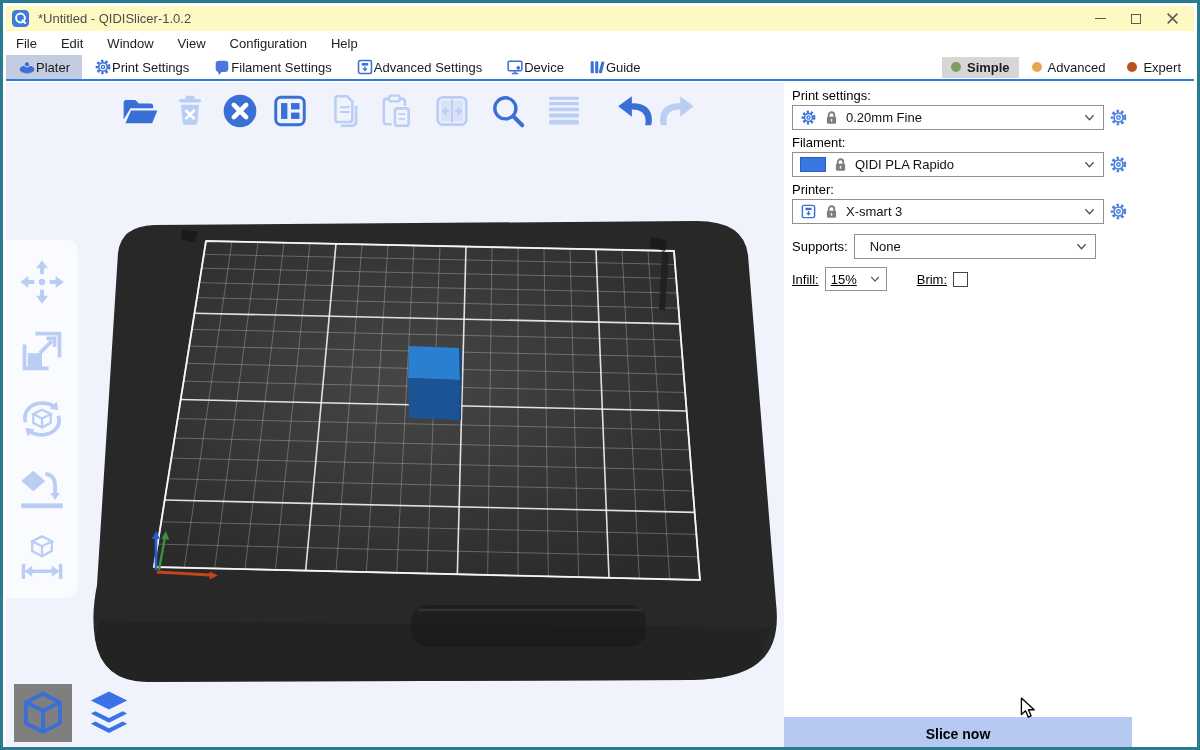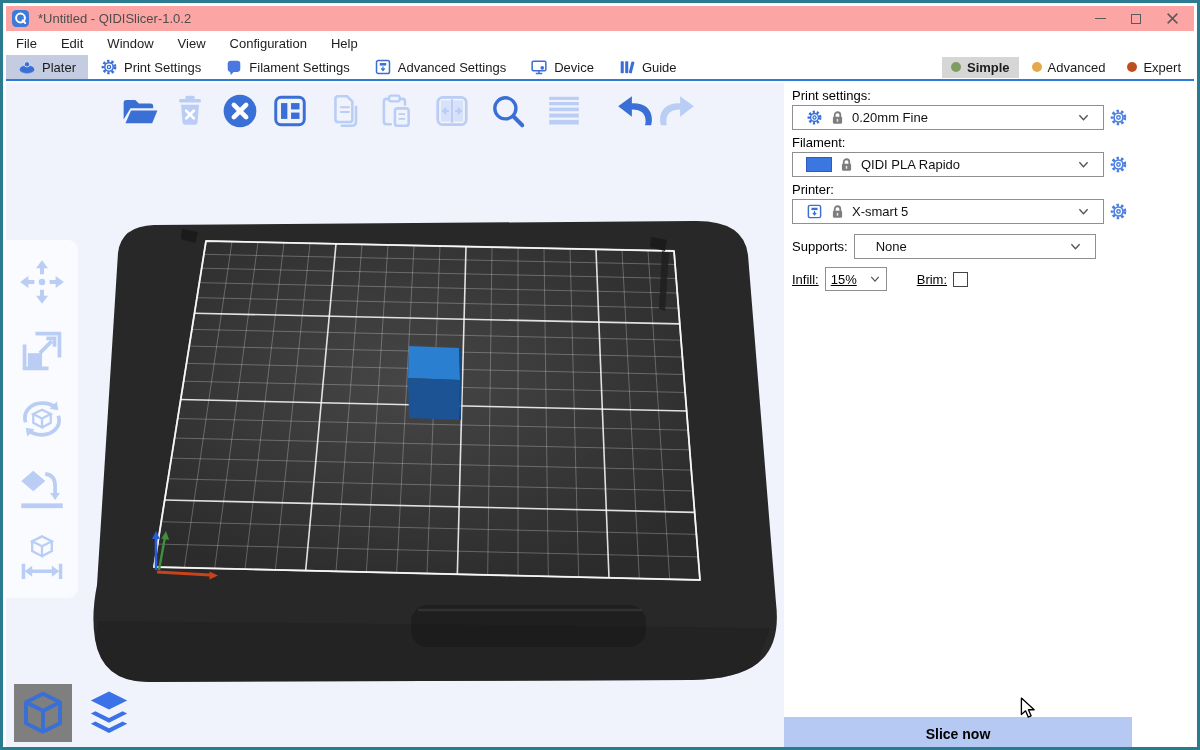--- a/index.html
+++ b/index.html
@@ -1,34 +1,34 @@
 <!DOCTYPE html>
 <html><head>
 <meta charset="utf-8">
 <style>
   * { margin:0; padding:0; box-sizing:border-box; }
   html,body { width:1200px; height:750px; font-family:"Liberation Sans",sans-serif; }
   .window { position:relative; width:1200px; height:750px; background:#fff; border:3px solid #2a7b90; overflow:hidden; }
 
   
-  .titlebar { position:absolute; left:3px; top:3px; right:3px; height:25px; background:#fca5a5; display:flex; align-items:center; }
+  .titlebar { position:absolute; left:3px; top:3px; right:3px; height:25px; background:#fef9c3; display:flex; align-items:center; }
   .app-icon { width:17px; height:17px; margin-left:6px; }
   .title-text { margin-left:9px; font-size:13px; color:#4d4d4d; }
   .win-controls { position:absolute; right:4px; top:0; height:25px; display:flex; }
   .win-btn { width:36px; height:25px; display:flex; align-items:center; justify-content:center; }
   .min-glyph { width:11px; height:0; border-top:1.5px solid #5a5a5a; }
   .max-glyph { width:10px; height:10px; border:1.3px solid #5a5a5a; }
 
   
   .menubar { position:absolute; left:3px; top:28px; right:3px; height:24px; background:#fff; display:flex; align-items:center; gap:24px; padding-left:10px; font-size:13px; color:#222; }
   .menu-item { cursor:default; }
 
   
   .tabbar { position:absolute; left:3px; top:52px; right:3px; height:26px; background:#fff; display:flex; align-items:stretch; border-bottom:2px solid #2e7cd9; }
-  .tab { display:flex; align-items:center; gap:6px; padding:0 12px; font-size:13px; color:#1b1b1b; }
+  .tab { display:flex; align-items:center; gap:0; padding:0 12px; font-size:13px; color:#1b1b1b; }
   .tab.active { background:#c3cce1; }
   .tab .ticon { width:18px; height:18px; }
   .modes { margin-left:auto; display:flex; align-items:center; gap:4px; padding-right:4px;justify-content:space-between; }
   .mode { display:flex; align-items:center; gap:6px; padding:3px 9px; font-size:13px; color:#1b1b1b; }
   .mode.active { background:#d6d6d6; font-weight:bold; }
   .dot { width:10px; height:10px; border-radius:50%; }
 
   
   .viewport { position:absolute; left:3px; top:80px; width:778px; height:667px; background:#f0f3fc; overflow:hidden; }
   .scene-svg { position:absolute; left:0; top:0; }
@@ -48,21 +48,21 @@
   
   .viewtoggles { position:absolute; left:8px; bottom:8px; display:flex; align-items:flex-end; gap:8px; }
   .vbtn { width:58px; height:58px; border:none; padding:0; background:transparent; display:flex; align-items:center; justify-content:center; }
   .vbtn.active3d { background:#7f7f7f; }
   .vbtn svg { width:50px; height:50px; }
 
   
   .rightpanel { position:absolute; left:781px; top:80px; width:348px; height:667px; background:#fff; }
   .rp-label { font-size:13px; color:#000; margin:5px 8px 2px 8px; }
   .combo-row { display:flex; align-items:center; gap:5px; margin:0 4px 2px 8px; }
-  .combo { flex:1; height:25px; border:1px solid #8f8f8f; background:#fff; display:flex; align-items:center; padding:0 13px; gap:7px; font-size:13px; color:#111; }
+  .combo { flex:1; height:25px; border:1px solid #8f8f8f; background:#fff; display:flex; align-items:center; padding:0 7px; gap:7px; font-size:13px; color:#111; }
   .combo .spacer { flex:1; }
   .gear-btn { width:19px; height:19px; border:none; background:transparent; padding:0; color:#4a7fe0; }
   .gear-btn svg { width:19px; height:19px; }
   .swatch { width:26px; height:15px; background:#3a77e0; border:1px solid #2a5dc0; }
   .sup-row { display:flex; align-items:center; margin:10px 20px 0 8px; gap:6px; }
   .sup-row .combo { height:25px; }
   .inf-row { display:flex; align-items:center; margin:8px 4px 0 8px; gap:6px; font-size:13px;text-decoration:underline; }
   .small-combo { width:62px; height:24px; border:1px solid #8f8f8f; display:flex; align-items:center; padding:0 5px; font-size:13px; }
   .small-combo .spacer { flex:1; }
   .brim-label { margin-left:24px; }
@@ -534,21 +534,21 @@
 
     <div class="rp-label">Printer:</div>
     <div class="combo-row">
       <div class="combo">
         <svg width="17" height="17" class="blue" viewBox="0 0 20 20">
             <use href="#sym-printer"></use>
           </svg>
         <svg width="15" height="15" viewBox="0 0 16 16">
             <use href="#sym-lock"></use>
           </svg>
-        <span>X-smart 5</span>
+        <span>X-smart 3</span>
         <span class="spacer"></span>
         <svg width="13" height="11" viewBox="0 0 14 12">
             <use href="#sym-chevron"></use>
           </svg>
       </div>
       <button class="gear-btn"><svg viewBox="0 0 24 24">
             <use href="#sym-gear"></use>
           </svg></button>
     </div>
 

